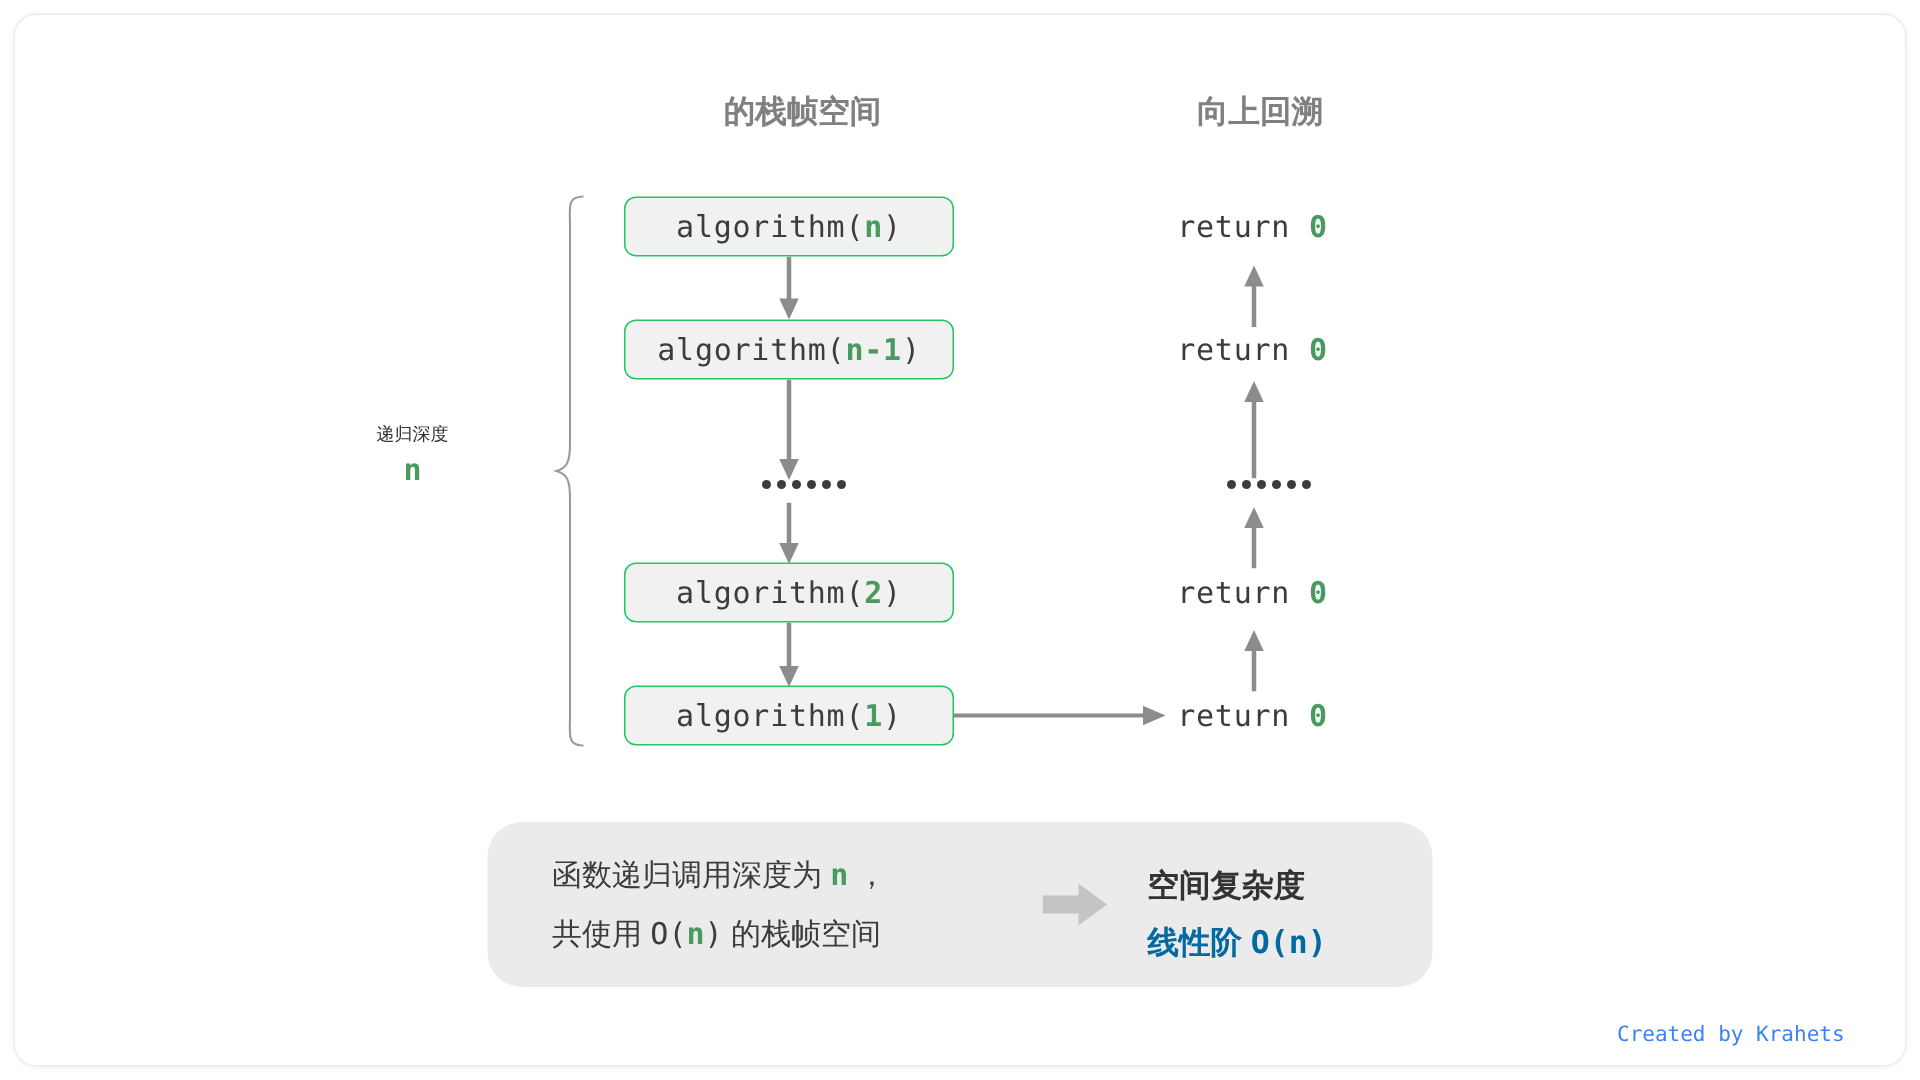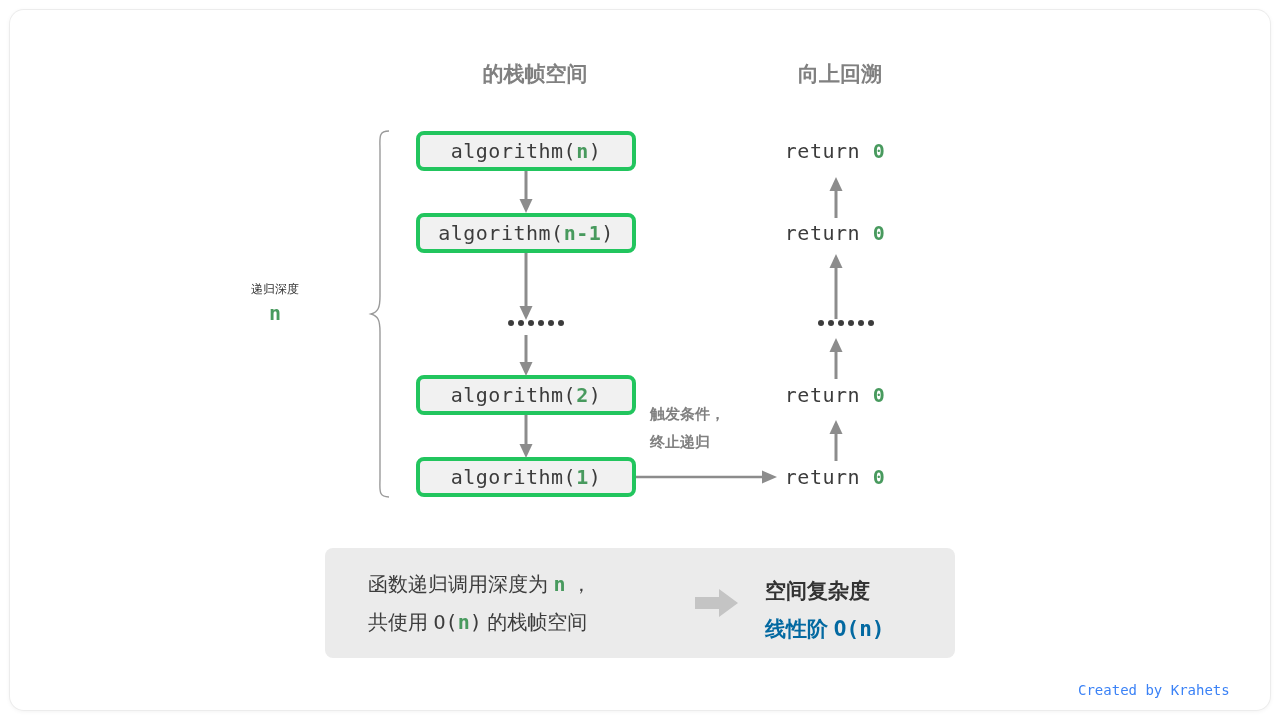--- a/index.html
+++ b/index.html
@@ -44,21 +44,21 @@
     white-space: nowrap;
     text-align: center;
   }
 
   
   .call-box {
     box-sizing: border-box;
     width: 220px;
     height: 40px;
     background: #f1f1f1;
-    border: 4px solid #22c55e;
+    border: 1px solid #22c55e;
     border-radius: 8px;
     display: flex;
     align-items: center;
     justify-content: center;
     font-family: "DejaVu Sans Mono", "Liberation Mono", monospace;
     font-size: 20px;
     color: #3c3c3c;
     letter-spacing: 0.5px;
     white-space: nowrap;
   }
@@ -319,26 +319,22 @@
       </svg>
     </div>
 
     <div class="abs" style="left:626px; top:455px;">
       <svg width="142" height="24" viewBox="0 0 142 24">
         <line x1="0" y1="12" x2="128" y2="12" stroke="#8c8c8c" stroke-width="2.6"></line>
         <path d="M 141 12 L 126 5.5 L 126 18.5 Z" fill="#8c8c8c"></path>
       </svg>
     </div>
 
-    <div class="abs trigger-note" style="left:640px; top:390px;">
-      <div>触发条件，</div>
-      <div>终止递归</div>
-    </div>
-
-    <div class="abs" id="summary" style="left:315px; top:538px; width:630px; height:110px;">
+
+    <div class="abs" id="summary" style="left:315px; top:538px; width:630px; height:110px;border-radius:23px;">
 
       <div class="sum-left" style="margin-left:43px;">
         <div><span>函数递归调用深度为</span>&nbsp;<span class="g">n</span>&nbsp;<span>，</span></div>
         <div><span>共使用</span>&nbsp;<span class="mono">O(</span><span class="g">n</span><span class="mono">)</span>&nbsp;<span>的栈帧空间</span></div>
       </div>
 
       <div class="abs" style="left:370px; top:40px;">
         <svg width="44" height="30" viewBox="0 0 44 30">
           <path d="M 0 9 L 24 9 L 24 1 L 43 15 L 24 29 L 24 21 L 0 21 Z" fill="#c4c4c4"></path>
         </svg>

